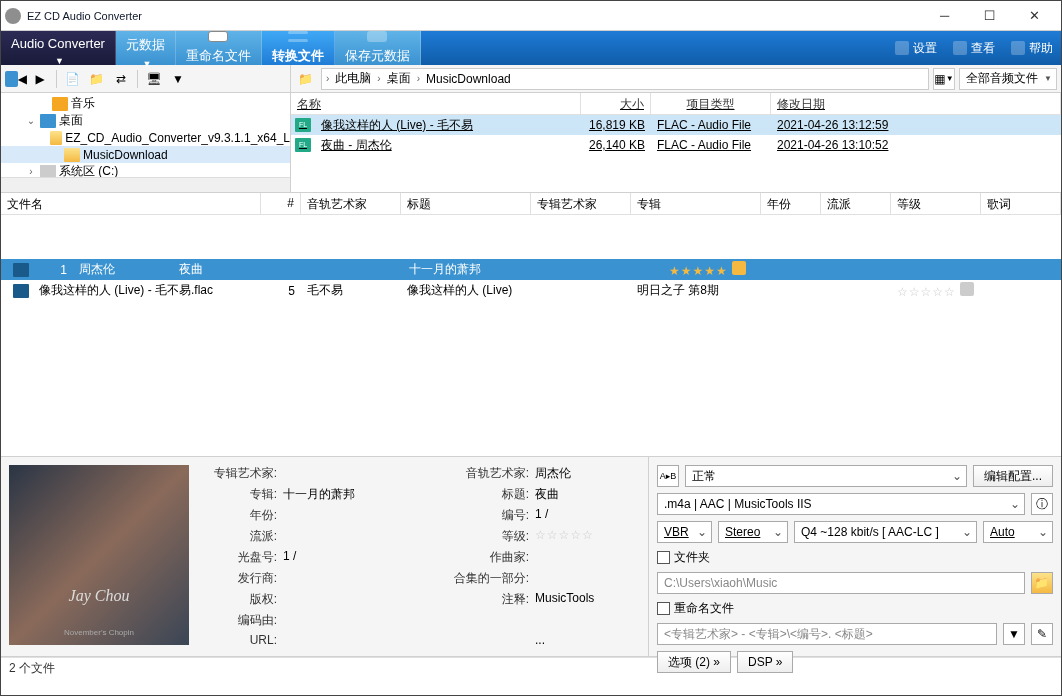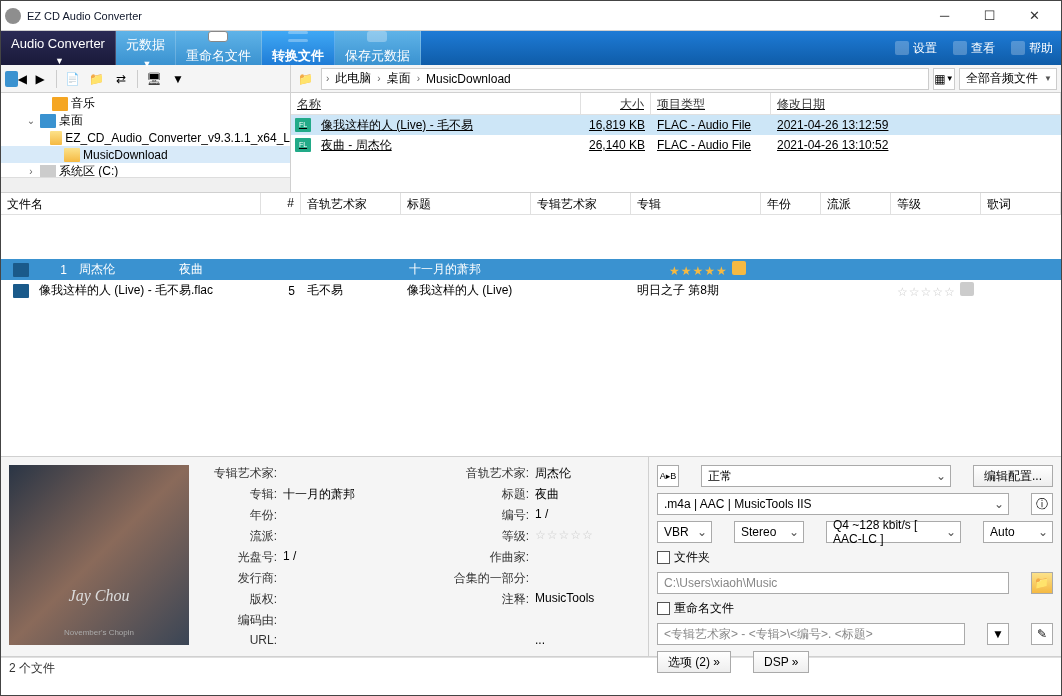--- a/index.html
+++ b/index.html
@@ -76,24 +76,24 @@
 .bp-left { width: 648px; display: flex; padding: 8px; gap: 8px; border-right: 1px solid #d0d0d0; }
 .album-art { width: 180px; height: 180px; background: linear-gradient(135deg, #2a3545 0%, #8a6a5a 50%, #3a4555 100%); position: relative; flex-shrink: 0; }
 .album-art .name { position: absolute; bottom: 40px; width: 100%; text-align: center; color: #ddd; font-family: cursive; font-size: 16px; font-style: italic; }
 .album-art .sub { position: absolute; bottom: 8px; width: 100%; text-align: center; color: #aaa; font-size: 8px; }
 .meta-grid { flex: 1; display: grid; grid-template-columns: 80px 150px 90px 1fr; gap: 4px 6px; align-content: start; font-size: 12px; }
 .meta-label { text-align: right; color: #333; }
 .meta-val { color: #000; }
 .meta-stars { color: #ccc; letter-spacing: 1px; }
 
 .bp-right { flex: 1; padding: 8px; display: flex; flex-direction: column; gap: 6px; }
-.ctrl-row { display: flex; gap: 22px; align-items: center; }
+.ctrl-row { display: flex; gap: 6px; align-items: center; }
 .combo { height: 22px; background: #fff; border: 1px solid #aaa; padding: 0 18px 0 6px; display: flex; align-items: center; position: relative; cursor: pointer; flex: 1; font-size: 12px; }
 .combo::after { content: "⌄"; position: absolute; right: 4px; font-size: 12px; color: #555; }
-.combo.small { flex: none; }
+.combo.small { flex: none; text-decoration: underline; }
 .btn { height: 22px; background: linear-gradient(#fff, #eee); border: 1px solid #aaa; padding: 0 10px; display: flex; align-items: center; cursor: pointer; font-size: 12px; }
 .icon-btn { width: 22px; height: 22px; border: 1px solid #aaa; background: #fff; display: flex; align-items: center; justify-content: center; cursor: pointer; }
 .icon-btn.ab { background: #fff; }
 .chk-row { display: flex; align-items: center; gap: 4px; }
 .chk { width: 13px; height: 13px; border: 1px solid #555; background: #fff; cursor: pointer; }
 .text-input { height: 22px; background: #fff; border: 1px solid #aaa; padding: 0 6px; flex: 1; color: #888; font-size: 12px; display: flex; align-items: center; }
 
 
 .status-bar { height: 22px; background: #fff; display: flex; align-items: center; padding: 0 8px; font-size: 12px; color: #333; border-top: 1px solid #e0e0e0; }
 </style>
@@ -207,21 +207,21 @@
         <span class="tree-exp">›</span>
       <span class="tree-ficon" style="background:#ccc;"></span>
       <span>系统区 (C:)</span>
     </div>
     <div class="tree-scrollbar-h"></div>
   </div>
   <div class="file-pane">
     <div class="file-header">
       <div class="fh-col" style="width:290px;">名称</div>
       <div class="fh-col" style="width:70px;text-align:right;">大小</div>
-      <div class="fh-col" style="width:120px;">项目类型</div>
+      <div class="fh-col" style="width:120px;text-align:center;">项目类型</div>
       <div class="fh-col" style="flex:1;">修改日期</div>
     </div>
     <div class="file-list">
       <div class="file-row sel">
         <span class="fl-icon">FL</span>
         <span class="fl-cell" style="width:266px;">像我这样的人 (Live) - 毛不易</span>
         <span class="fl-cell" style="width:70px;text-align:right;">16,819 KB</span>
         <span class="fl-cell" style="width:120px;">FLAC - Audio File</span>
         <span class="fl-cell">2021-04-26 13:12:59</span>
       </div>

